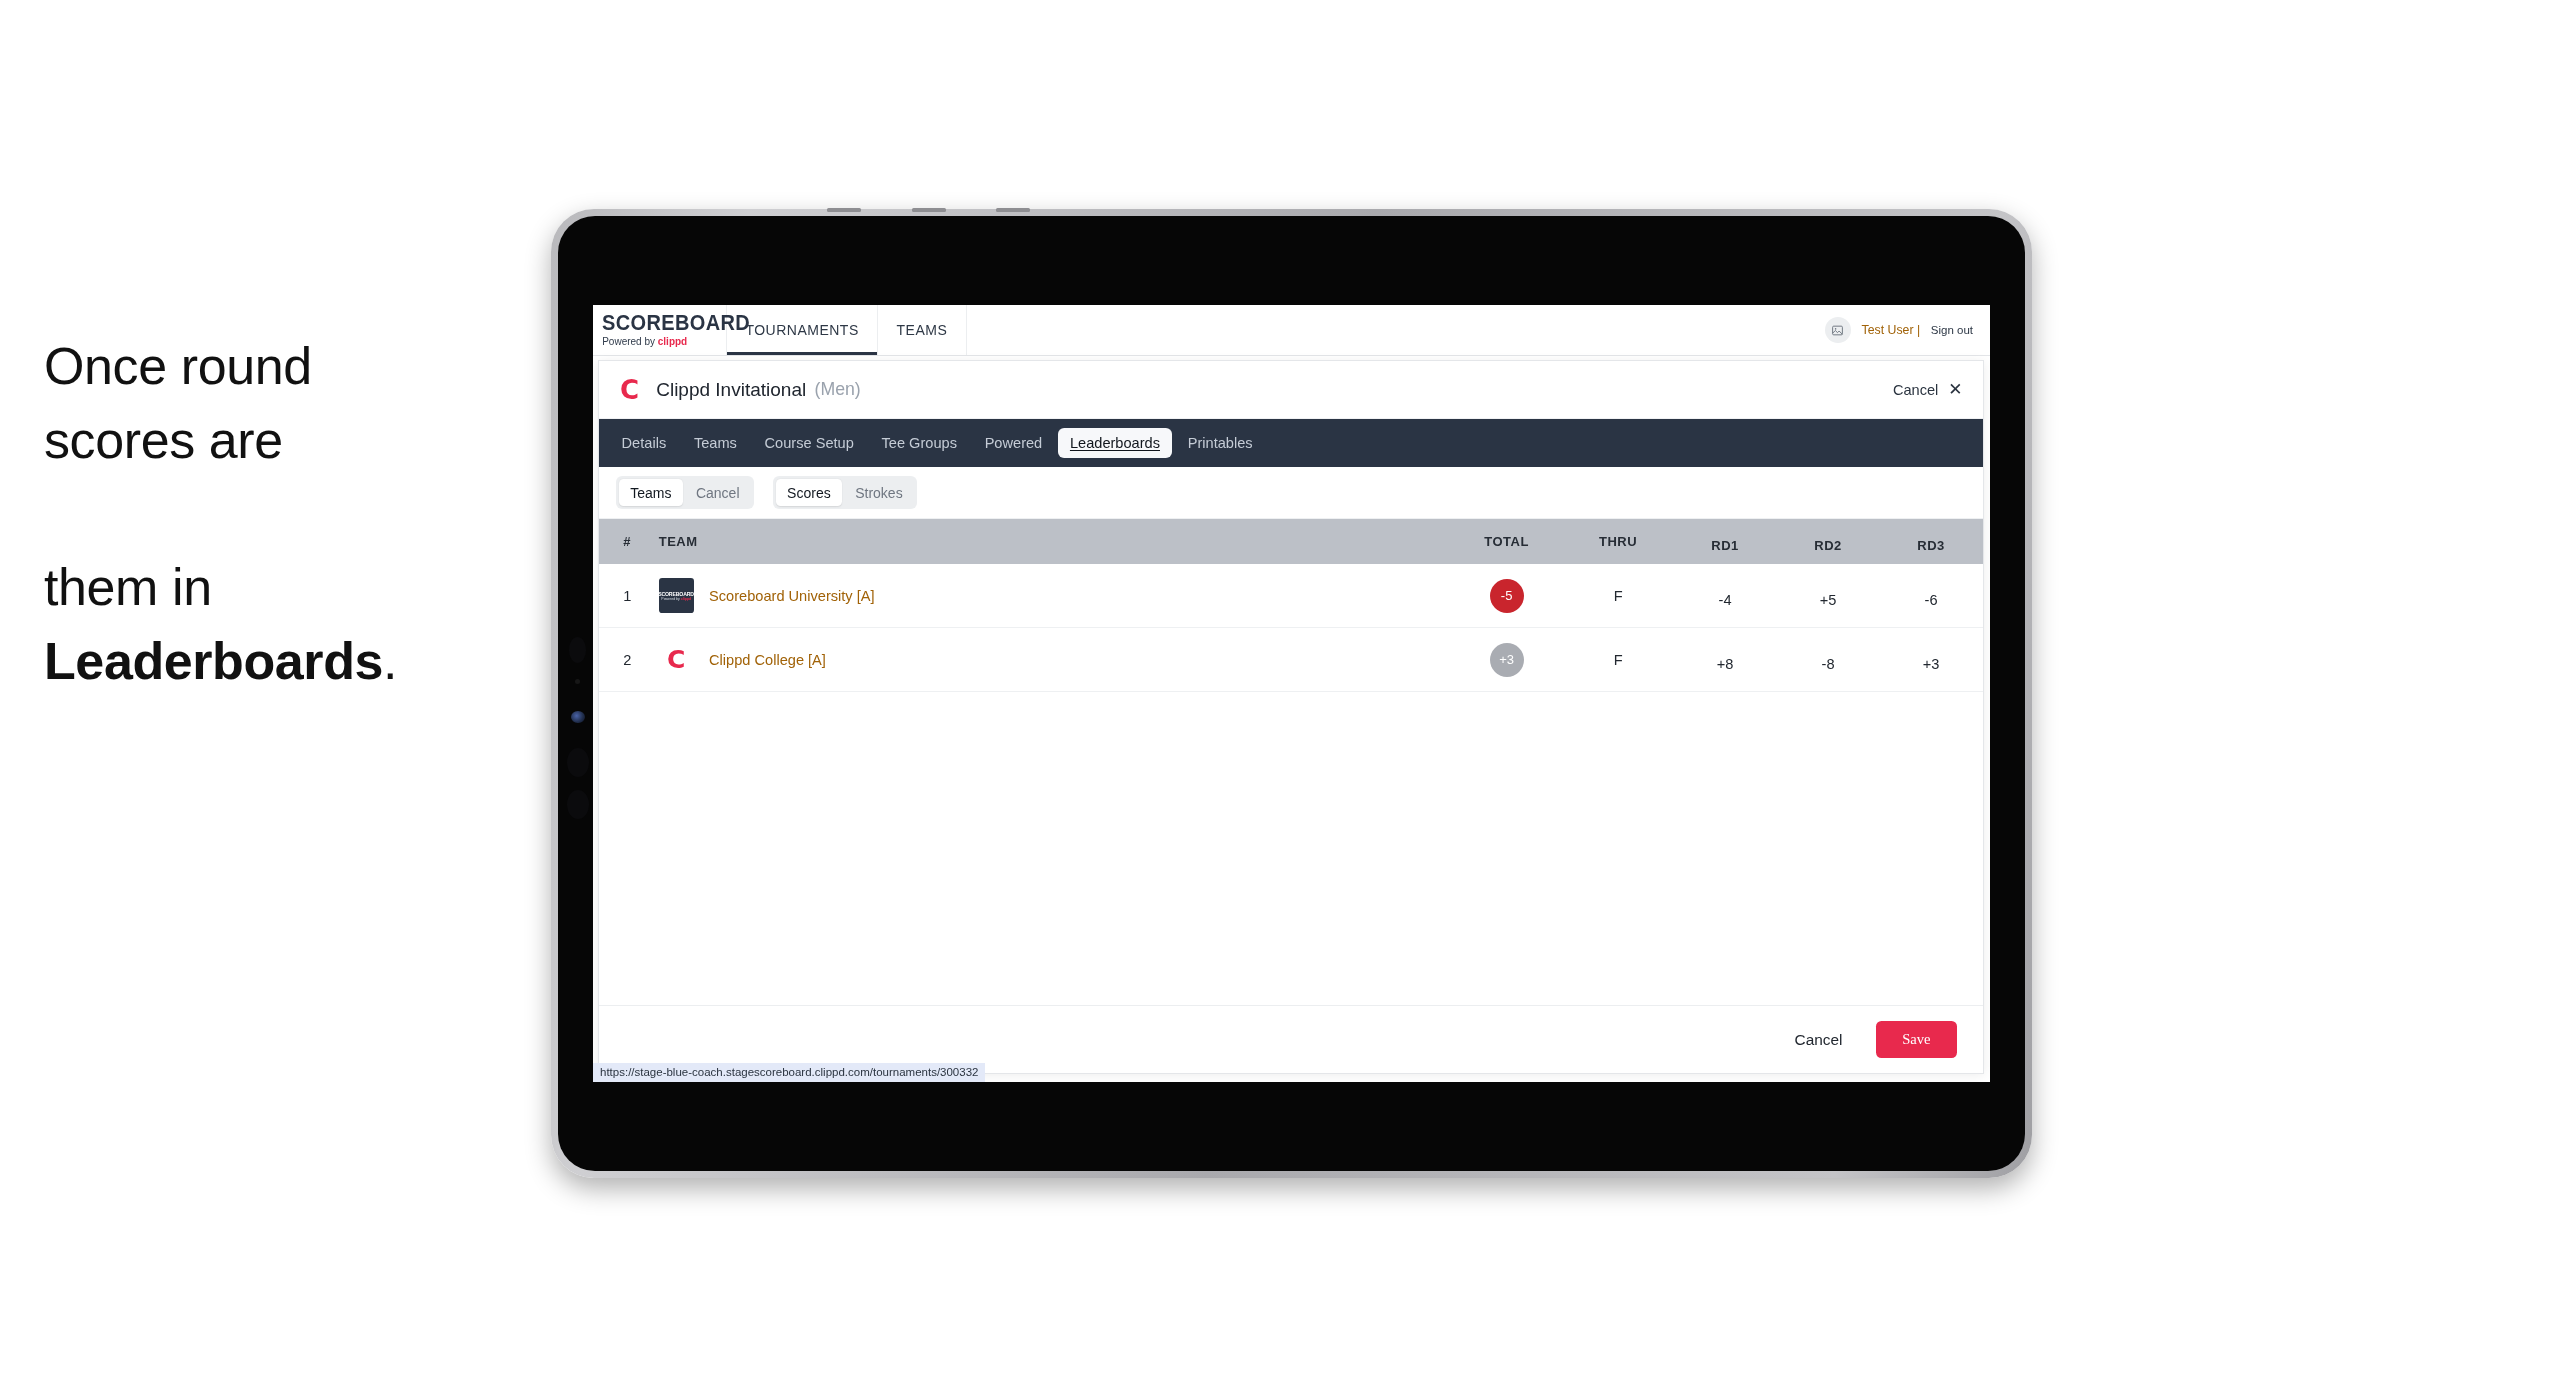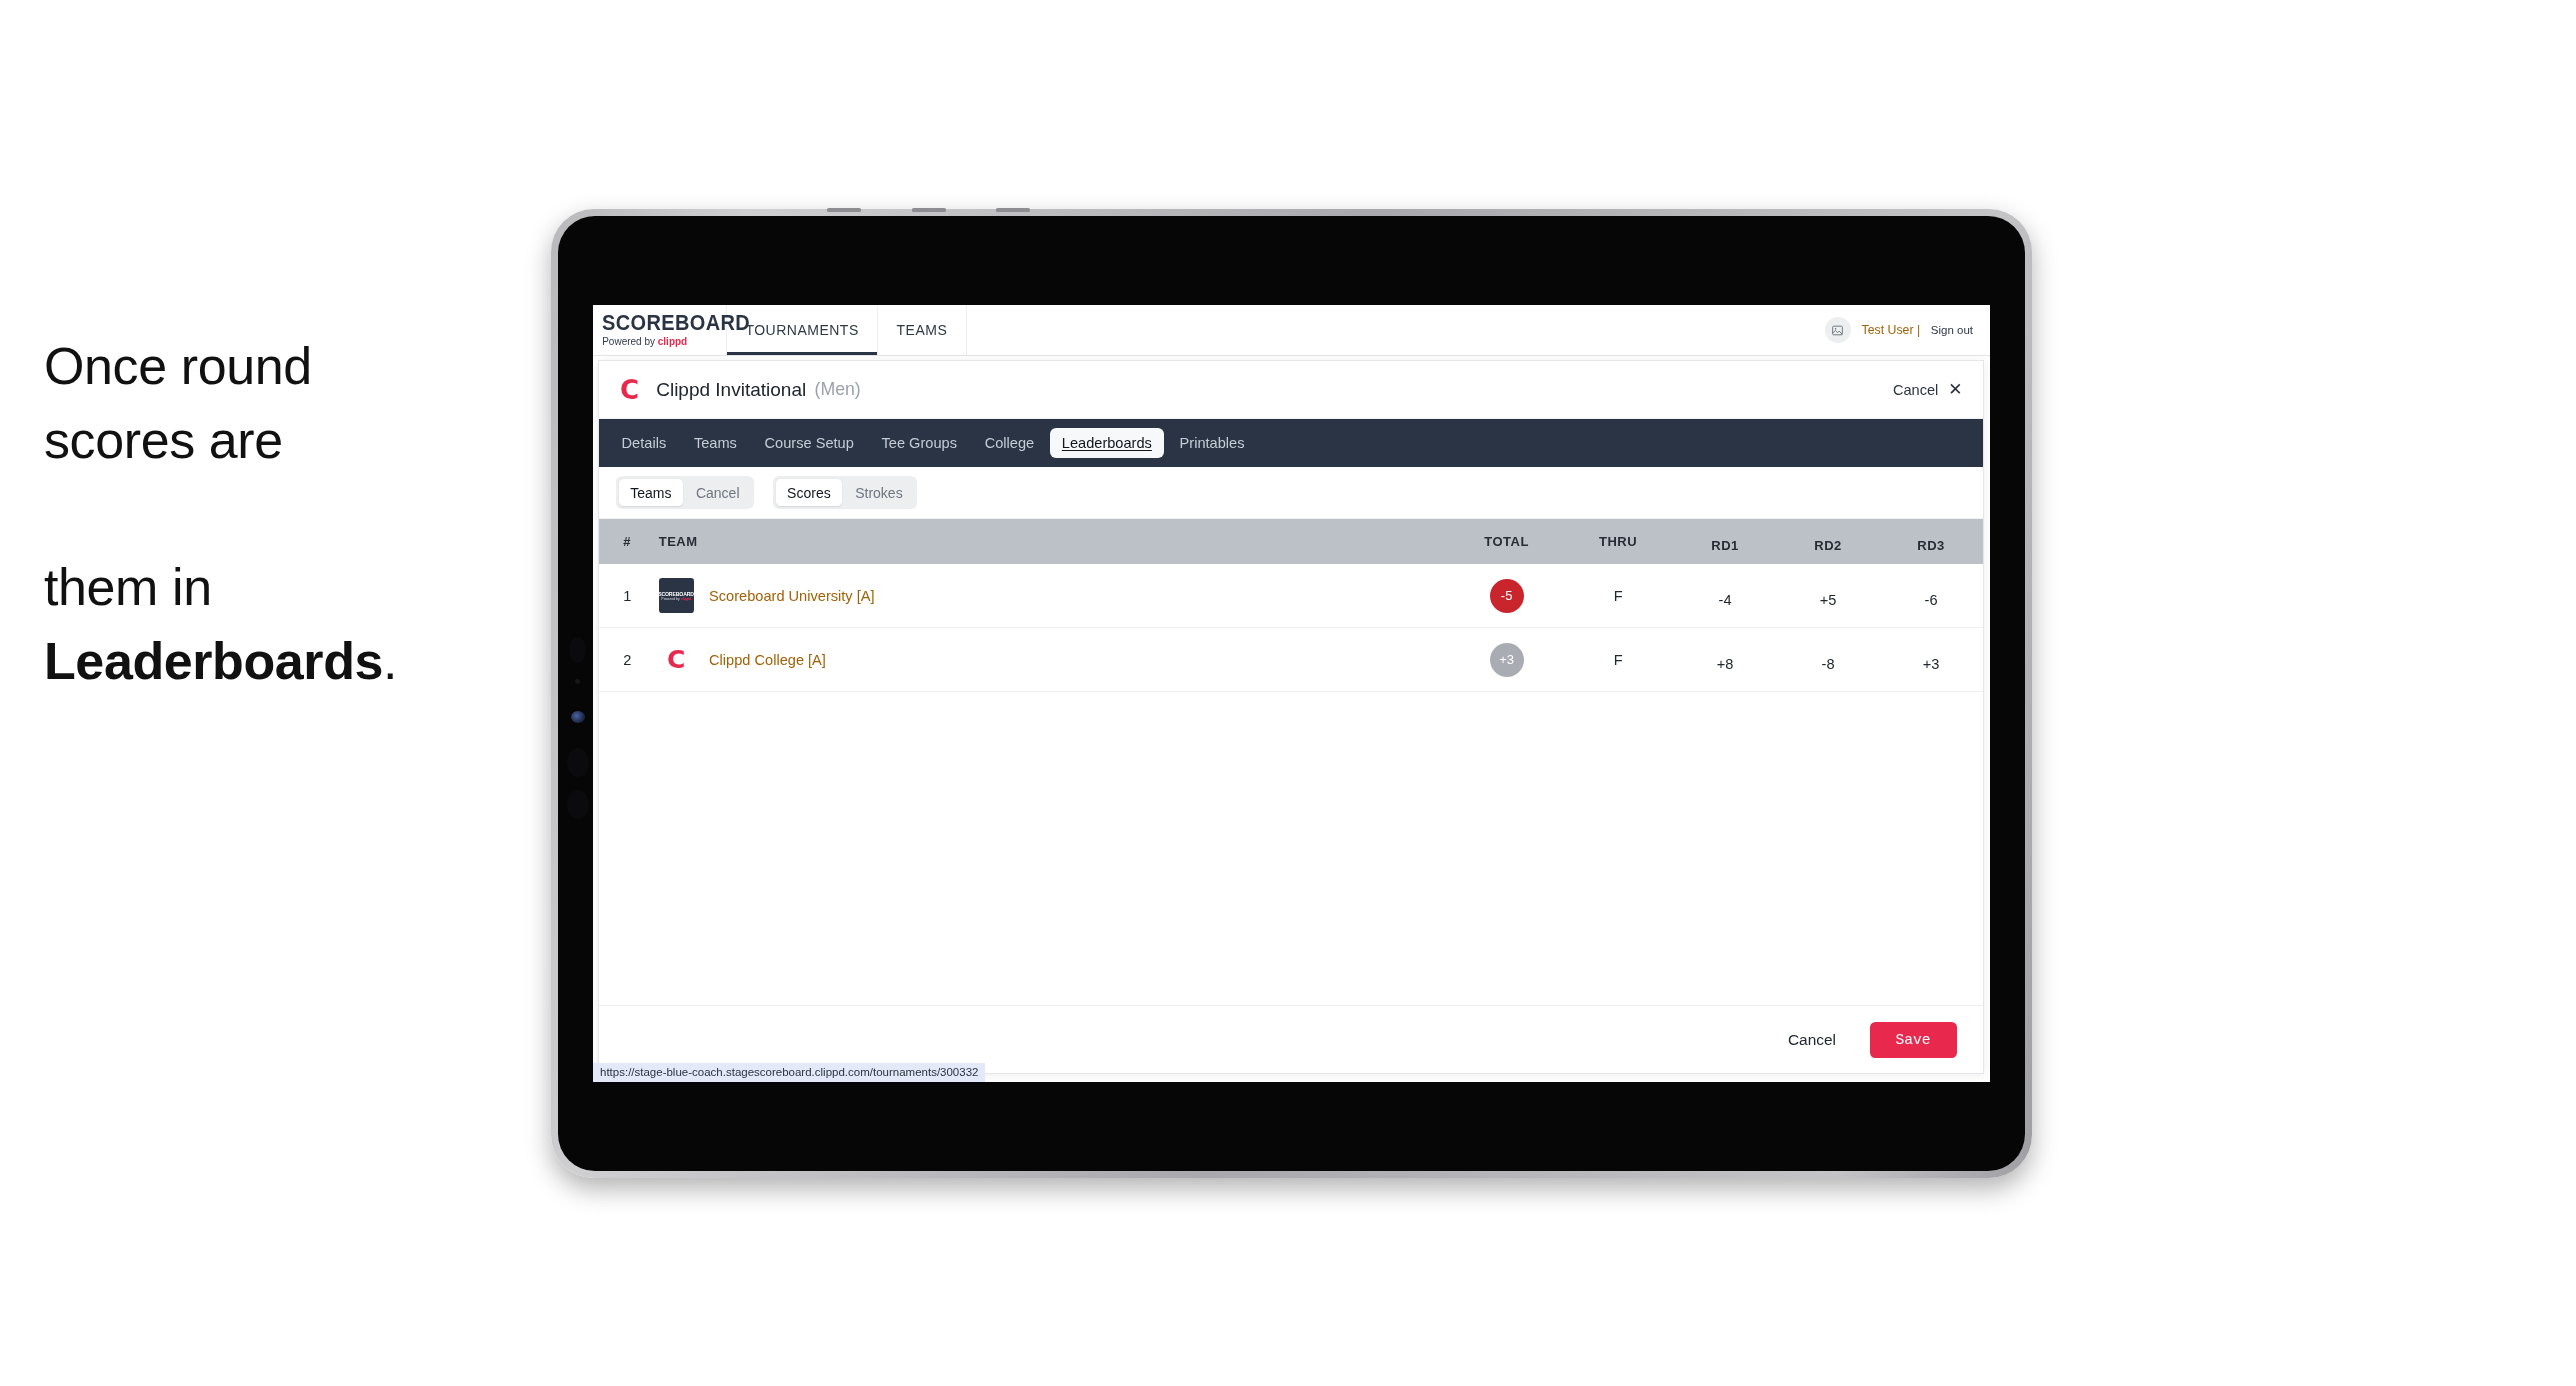--- a/index.html
+++ b/index.html
@@ -250,21 +250,21 @@
     padding-right: 26px;
     background: #ffffff;
   }
   #footer-cancel {
     font-size: 15.4px; color: #222830; cursor: pointer; padding: 6.1px 10.7px;
   }
   #footer-save {
     font-size: 14.6px; color: #ffffff; background: #e8294d;
     border: none; border-radius: 5.4px;
     padding: 10px 26px; cursor: pointer;
-    font-family: Liberation Mono, monospace;
+    font-family: Liberation Serif, serif;
   }
 
   
   #statusbar {
     position: absolute;
     left: 0; bottom: 0;
     background: #e3e9f8;
     color: #2b3440;
     font-size: 11.5px;
     padding: 3.1px 7px 3.8px 7px;
@@ -333,21 +333,21 @@
         <span>Cancel</span>
         <span id="modal-cancel-x">✕</span>
       </div>
     </div>
 
     <div id="tabstrip">
       <div class="tab">Details</div>
       <div class="tab">Teams</div>
       <div class="tab">Course Setup</div>
       <div class="tab">Tee Groups</div>
-      <div class="tab">College</div>
+      <div class="tab">Powered</div>
       <div class="tab active">Leaderboards</div>
       <div class="tab">Printables</div>
     </div>
 
     <div id="filters">
       <div class="segmented">
         <div class="seg active">Teams</div>
         <div class="seg">Cancel</div>
       </div>
       <div class="segmented">

